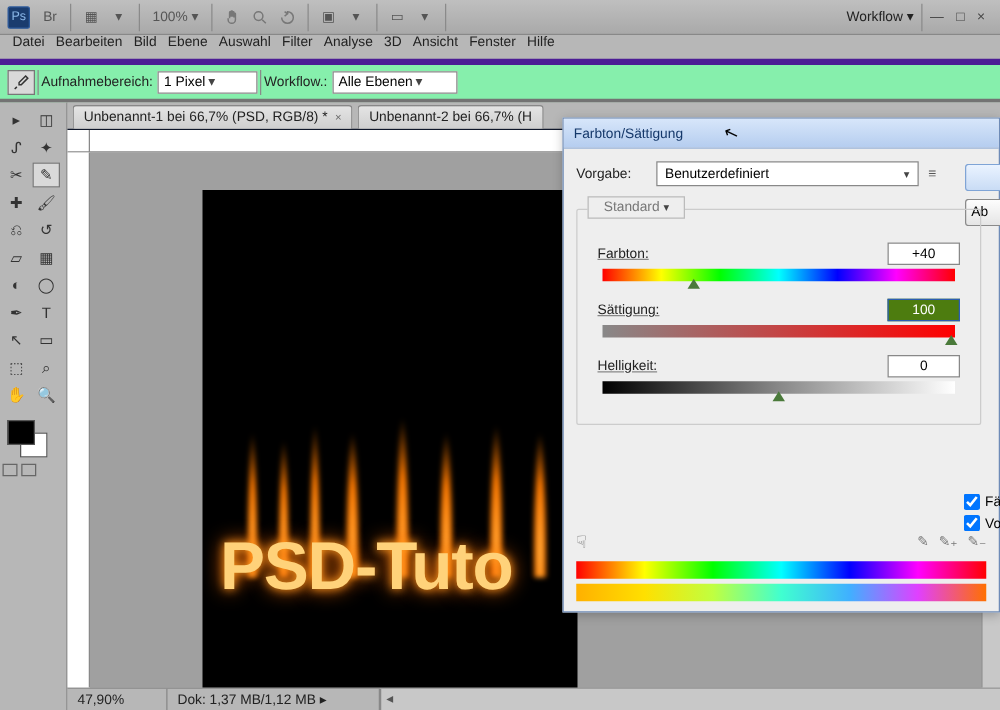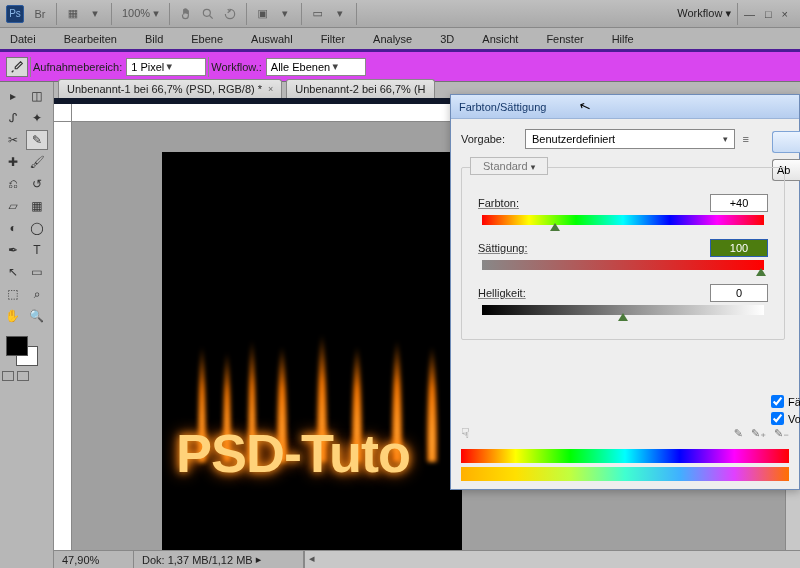--- a/index.html
+++ b/index.html
@@ -6,39 +6,39 @@
 html,body{width:800px;height:568px;overflow:hidden;background:#b7b7b7}
 .titlebar{height:28px;background:linear-gradient(#bfbfbf,#a9a9a9);display:flex;align-items:center;padding:0 6px;border-bottom:1px solid #888}
 .ps-logo{width:18px;height:18px;background:#1a3c6e;border:1px solid #2e5b9c;color:#8bb8e8;font-weight:normal;font-size:10px;display:flex;align-items:center;justify-content:center;border-radius:2px}
 .tb-group{display:flex;align-items:center;gap:2px;padding:0 6px;border-right:1px solid #8a8a8a;height:22px}
 .tb-btn{width:20px;height:18px;display:flex;align-items:center;justify-content:center;color:#555}
 .tb-sel{font-size:11px;color:#555;padding:0 4px}
 .tb-sep{width:1px;height:20px;background:#8a8a8a;margin:0 2px}
 .spacer{flex:1}
 .wf{color:#222}
 .winctl{display:flex;align-items:center;gap:10px;padding:0 6px;color:#444}
-.menubar{height:24px;background:#b7b7b7;display:flex;align-items:center;padding:0 10px;gap:28px;border-bottom:3px solid #4c1d95}
+.menubar{height:24px;background:#b7b7b7;display:flex;padding:0 10px;gap:9px;border-bottom:5px solid #4c1d95}
 .menubar span{color:#222}
-.optbar{height:30px;background:#d946ef;display:flex;align-items:center;padding:0 6px;border-bottom:1px solid #737373;gap:0}
+.optbar{height:30px;background:#86efac;display:flex;align-items:center;padding:0 6px;border-bottom:3px solid #737373;gap:0}
 .opt-field{display:flex;align-items:center;gap:4px}
 .opt-label{color:#222}
 .opt-input{background:#fff;border:1px solid #888;height:18px;padding:0 4px;min-width:80px;display:flex;align-items:center}
 .opt-tri{width:10px;text-align:center;color:#444}
 .workarea{position:relative;height:486px;display:flex}
 .toolbox{width:54px;background:#b7b7b7;border-right:1px solid #8a8a8a;padding:4px 2px;display:flex;flex-direction:column;gap:2px}
 .tool-row{display:flex;gap:2px}
 .tool{width:22px;height:20px;border:1px solid transparent;display:flex;align-items:center;justify-content:center;color:#333;font-size:12px}
 .tool.sel{background:#d9d9d9;border:1px solid #777}
 .swatches{margin-top:6px;position:relative;height:34px}
 .swatch-bg{position:absolute;left:14px;top:12px;width:22px;height:20px;background:#fff;border:1px solid #555}
 .swatch-fg{position:absolute;left:4px;top:2px;width:22px;height:20px;background:#000;border:1px solid #555}
 .mini{display:flex;gap:3px;margin-top:1px}
 .mini div{width:12px;height:10px;border:1px solid #666}
 .canvas-zone{flex:1;display:flex;flex-direction:column;background:#a0a0a0;position:relative}
-.tabs{height:22px;background:#b7b7b7;display:flex;align-items:flex-end;border-bottom:6px solid #0f172a}
+.tabs{height:22px;background:#b7b7b7;display:flex;align-items:flex-end;border-bottom:1px solid #0f172a}
 .tab{background:linear-gradient(#e4e4e4,#cfcfcf);border:1px solid #888;border-bottom:none;padding:3px 8px;margin-left:4px;font-size:11px;color:#222;border-radius:3px 3px 0 0;display:flex;align-items:center;gap:6px}
 .tab .x{color:#666;font-size:9px}
 .rulers{position:relative;flex:1;display:flex}
 .ruler-v{width:18px;background:#fff;border-right:1px solid #888}
 .doc-wrap{flex:1;position:relative;overflow:hidden;background:#a0a0a0}
 .ruler-h{height:18px;background:#fff;border-bottom:1px solid #888}
 .scroll-gutter{width:15px;background:#c8c8c8;border-left:1px solid #888}
 .canvas{position:absolute;left:90px;top:30px;width:300px;height:420px;background:#000;overflow:hidden}
 .flame-text{position:absolute;left:14px;top:270px;font-size:54px;font-weight:bold;font-family:Arial;color:#ffd27a;text-shadow:0 0 8px #ff9a1f,0 0 16px #ff6a00;letter-spacing:-1px;white-space:nowrap}
 .flames{position:absolute;left:10px;top:130px;width:420px;height:180px;background:

